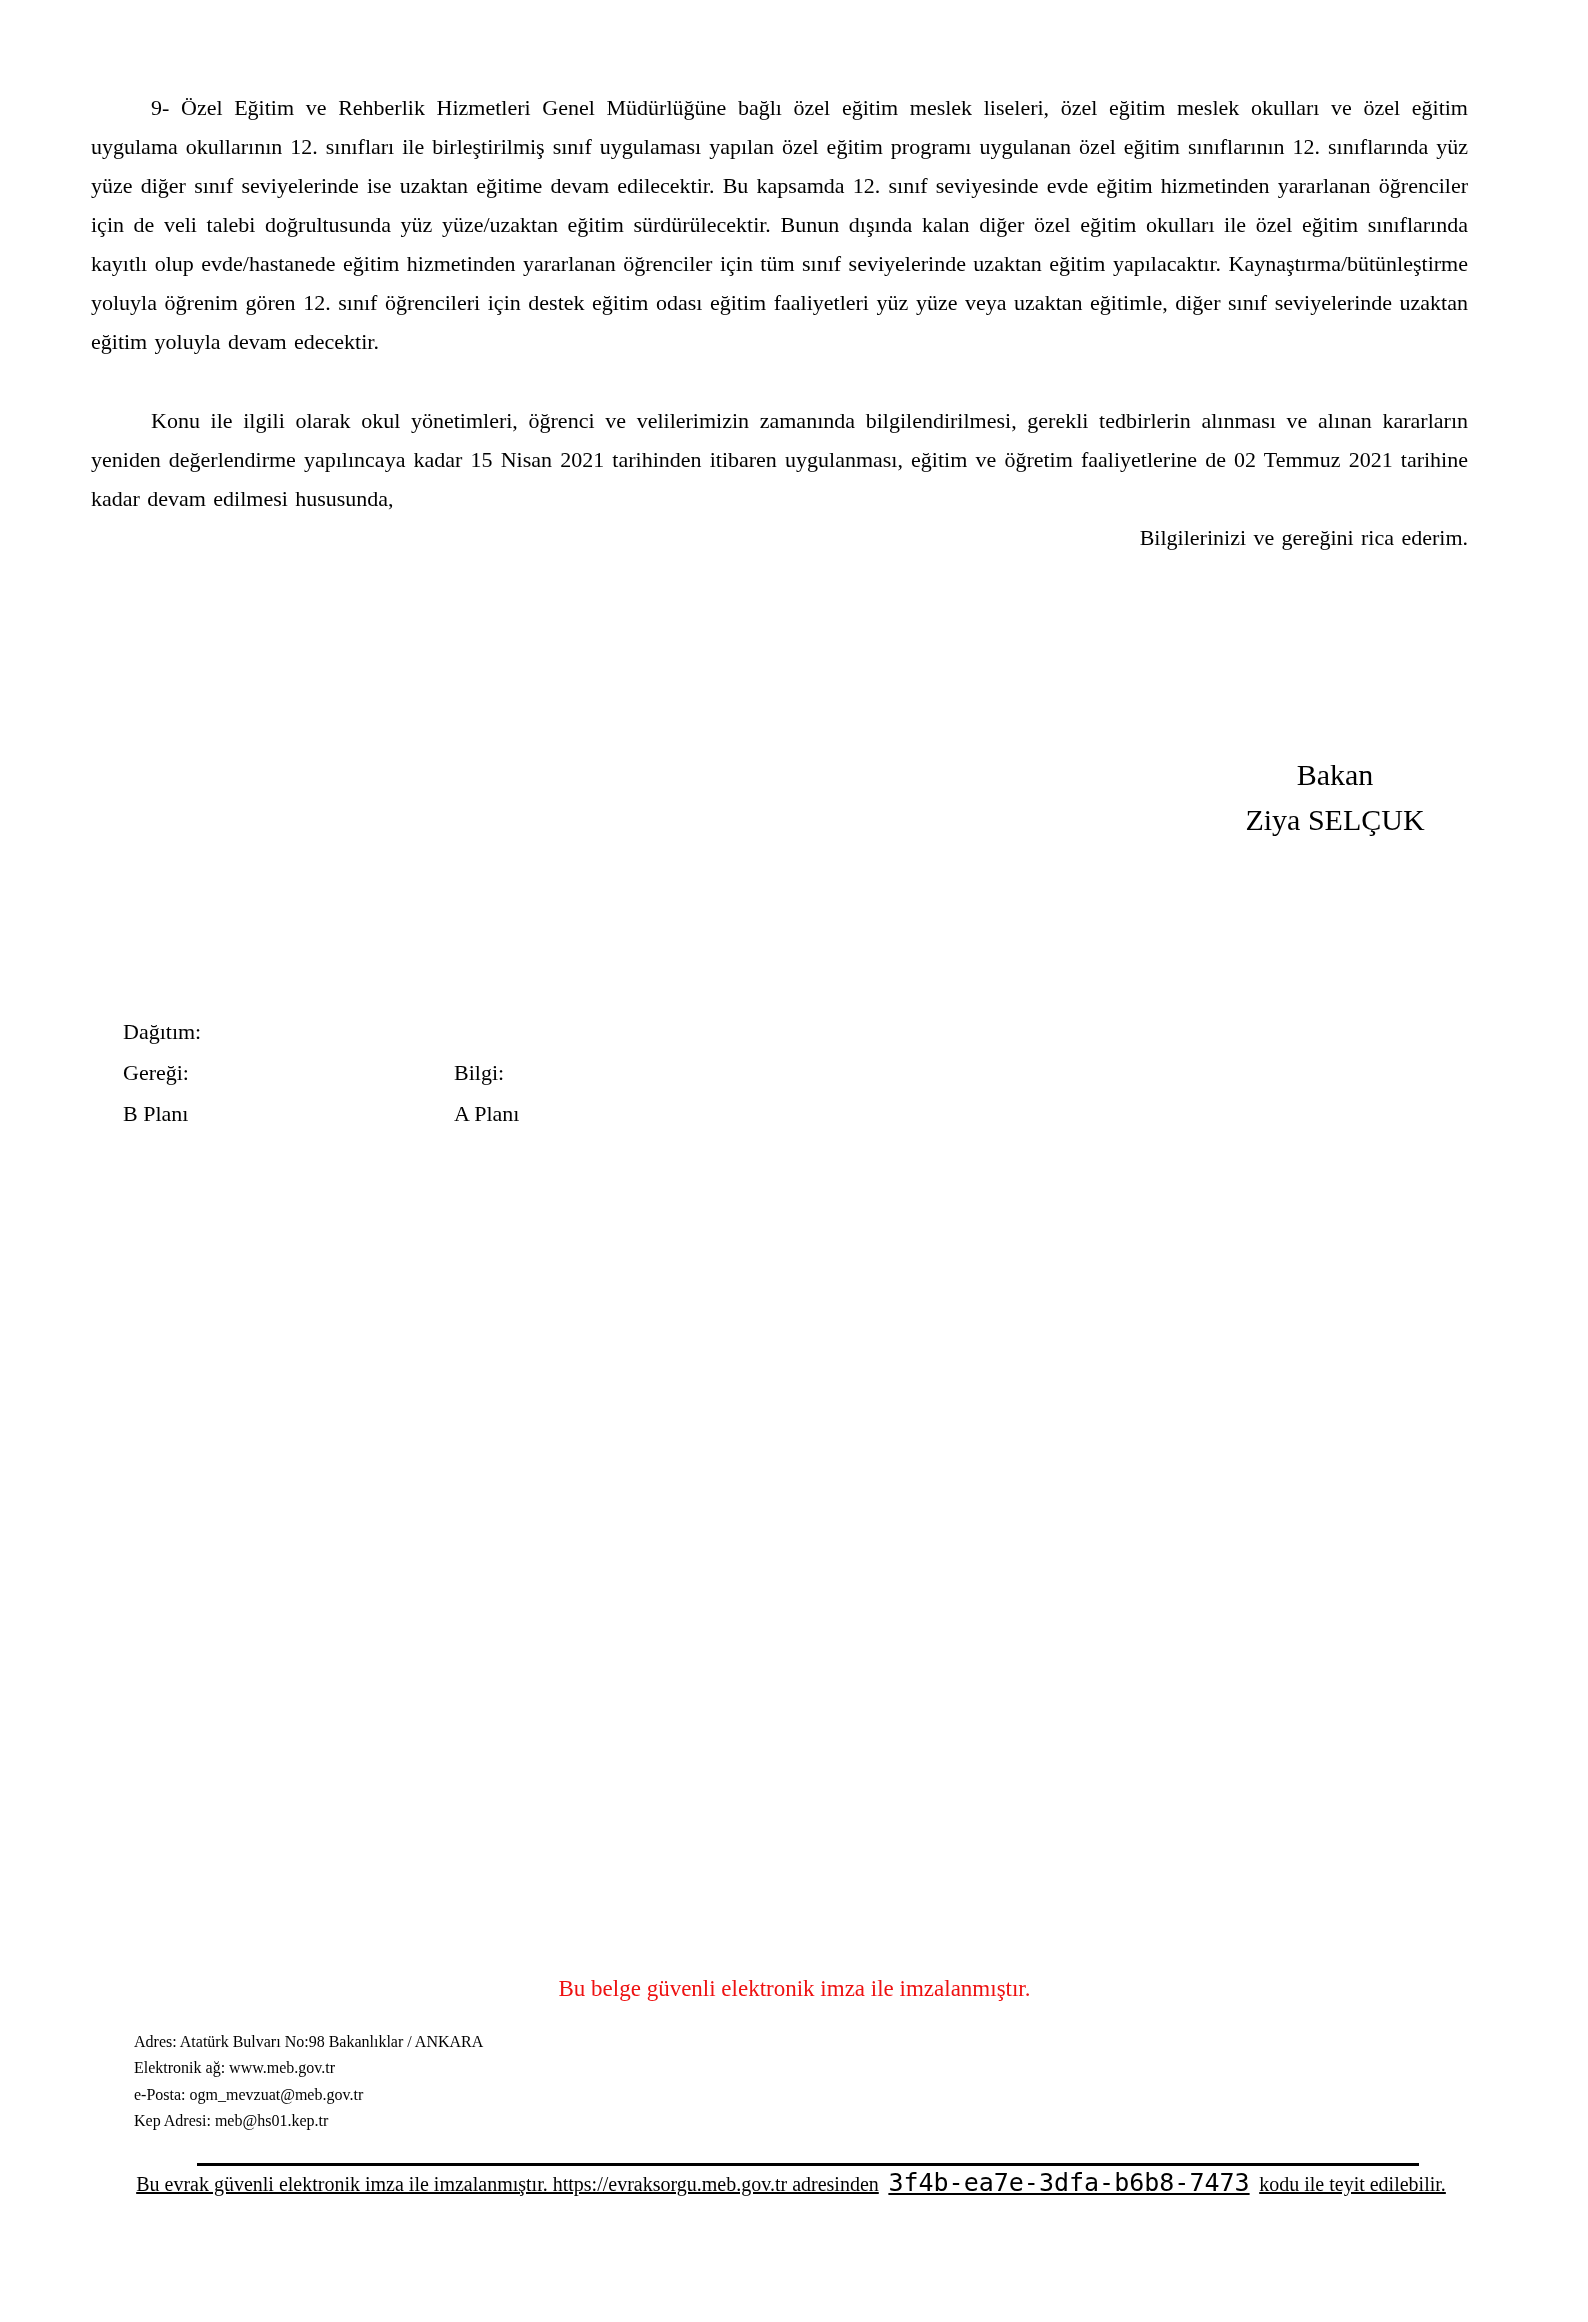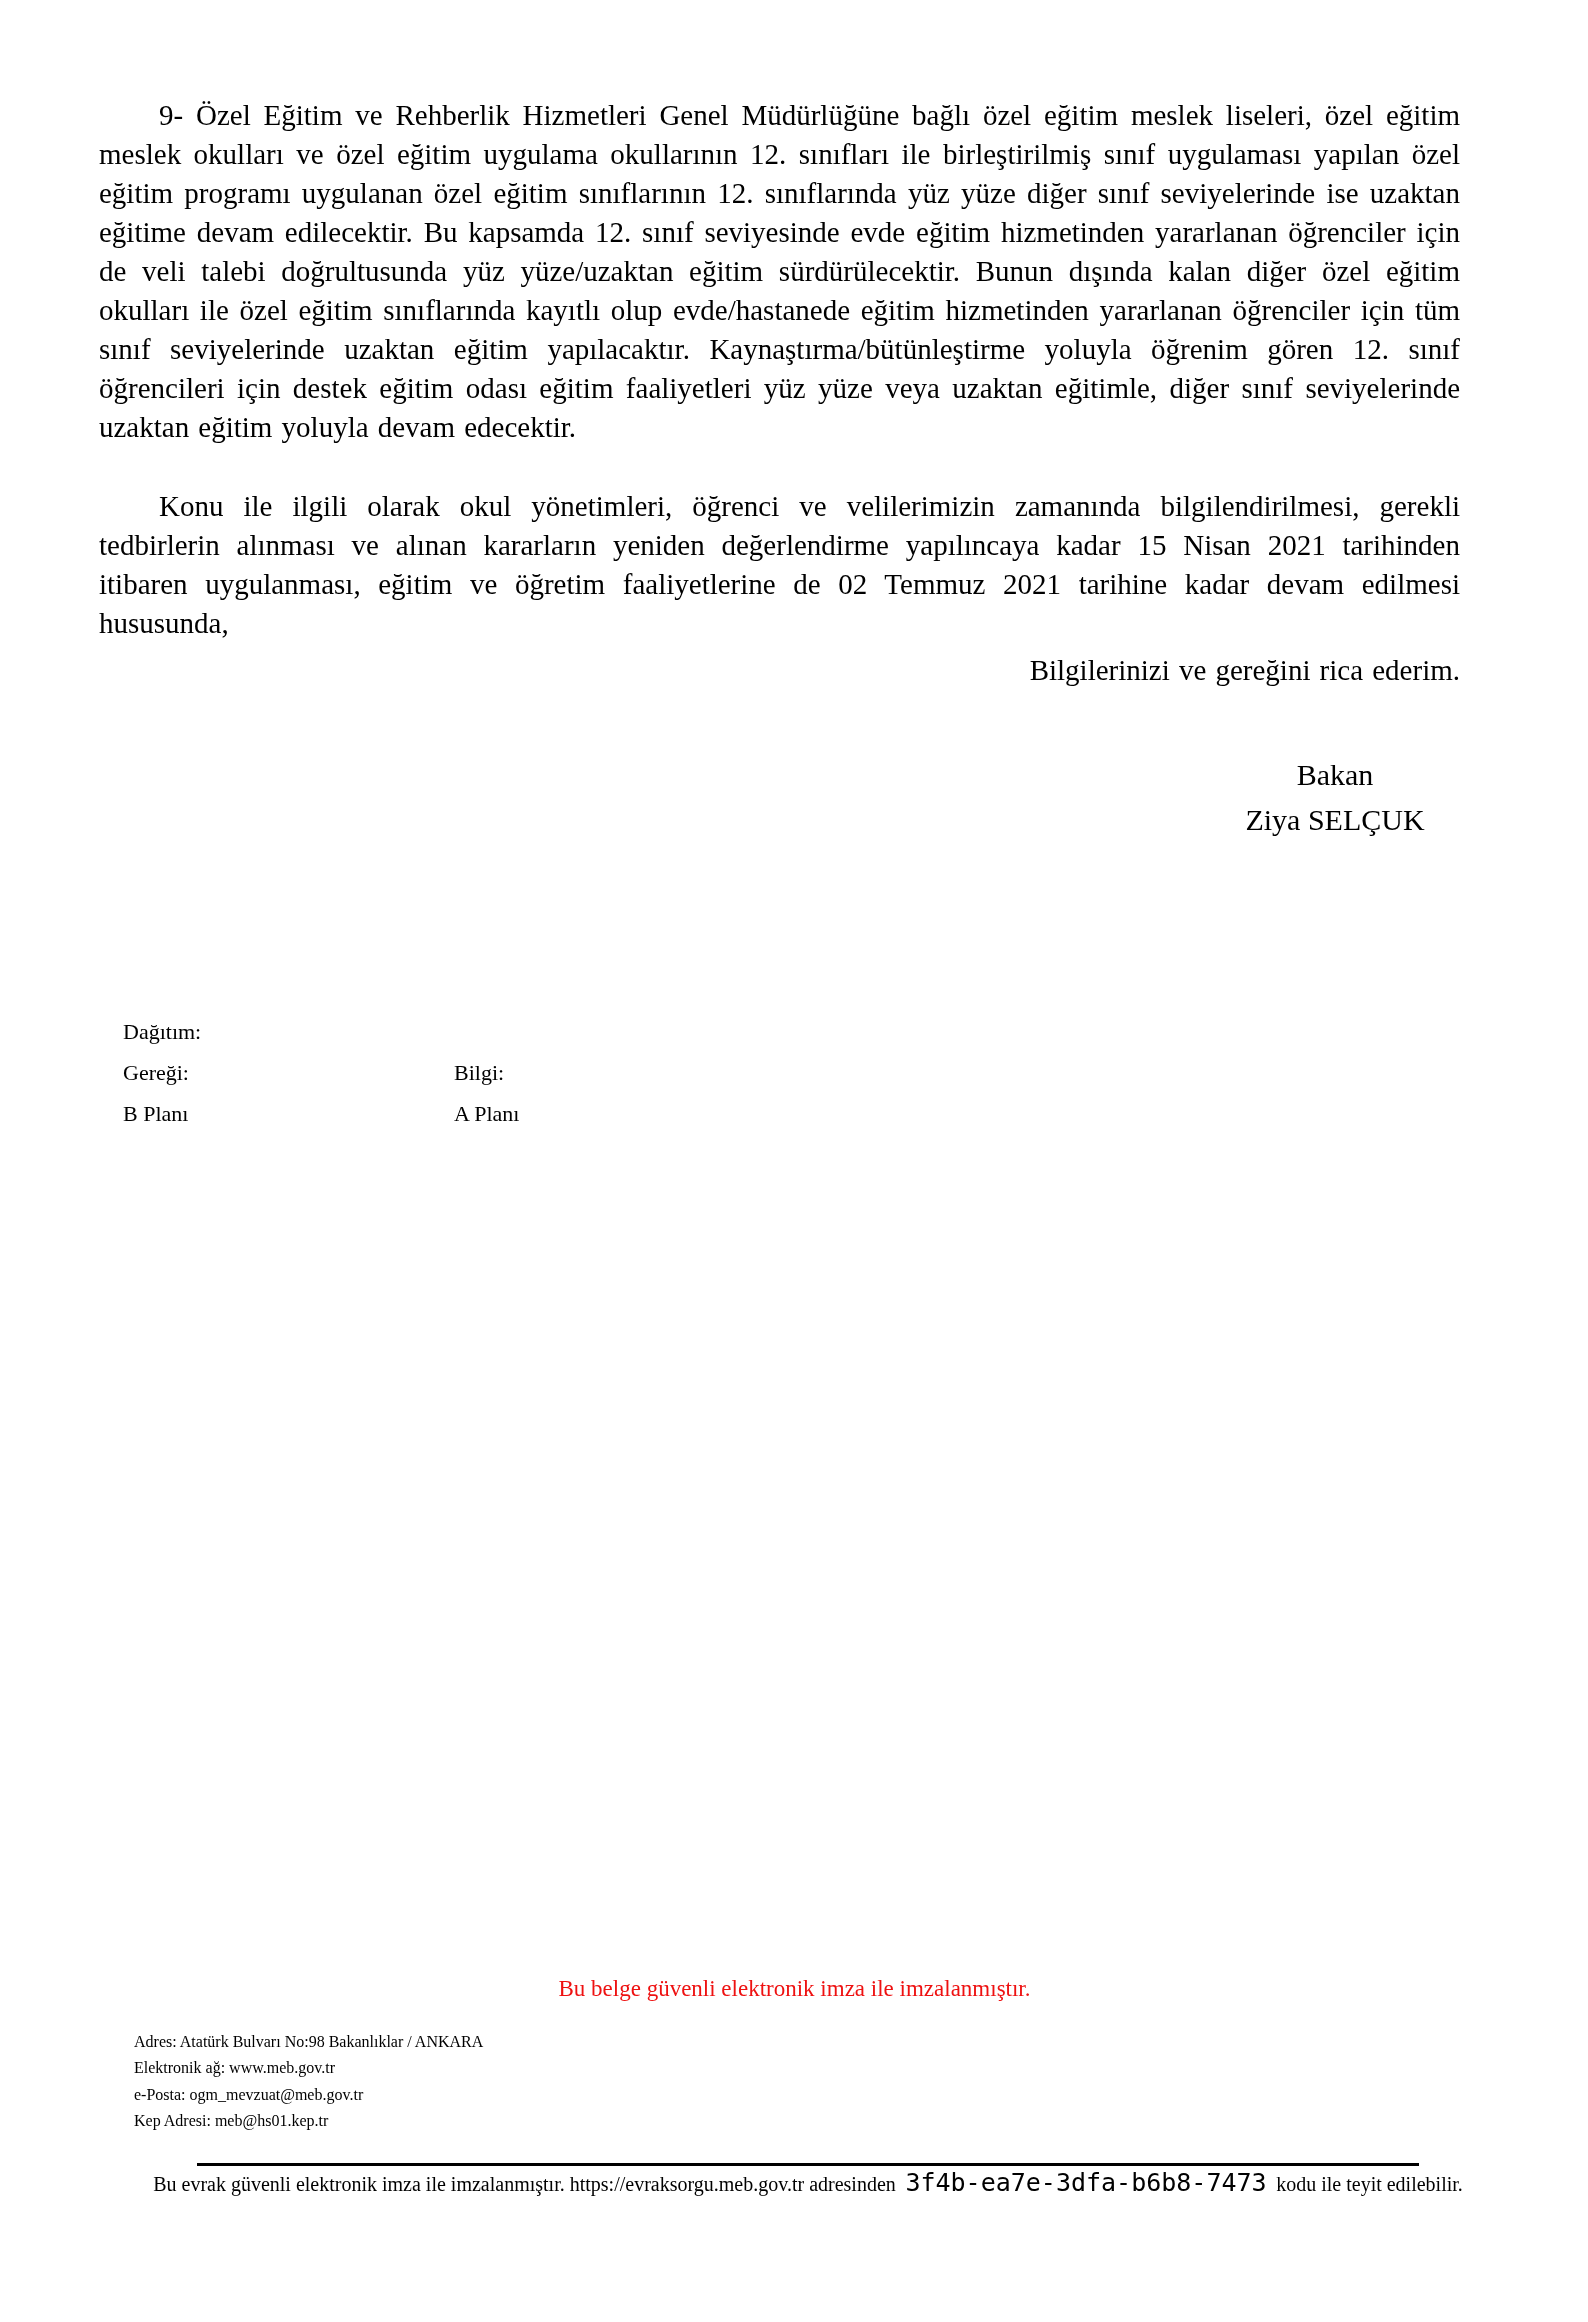--- a/index.html
+++ b/index.html
@@ -13,22 +13,22 @@
     overflow: hidden;
   }
   
   .letter-body {
     position: absolute;
     left: 91px;
     top: 88px;
     width: 1377px;
   }
   .letter-body p {
-    margin: 8px;
-    font-size: 29px;
+    margin: 0;
+    font-size: 22px;
     line-height: 39px;
     text-align: justify;
     text-indent: 60px;
     word-spacing: 1.9px;
   }
   .letter-body p.closing { margin-top: 40px; }
   .letter-body p.salutation { text-align: right; }
   
   .signature {
     position: absolute;
@@ -77,27 +77,28 @@
   .footer-divider {
     position: absolute;
     left: 197px;
     top: 2163px;
     width: 1222px;
     height: 2.9px;
     background: #000000;
   }
   .verification-line {
     position: absolute;
-    left: 197px;
+    left: 180px;
     top: 2168px;
     width: 1222px;
     display: flex;
     justify-content: center;
     align-items: baseline;
     white-space: nowrap;
+    text-decoration: underline;
   }
   .verification-line .plain { font-size: 20px; }
   .verification-line .code {
     font-family: "DejaVu Sans Mono", monospace;
     font-size: 25px;
     padding: 0 9.6px;
   }
 </style>
 </head>
 <body>

